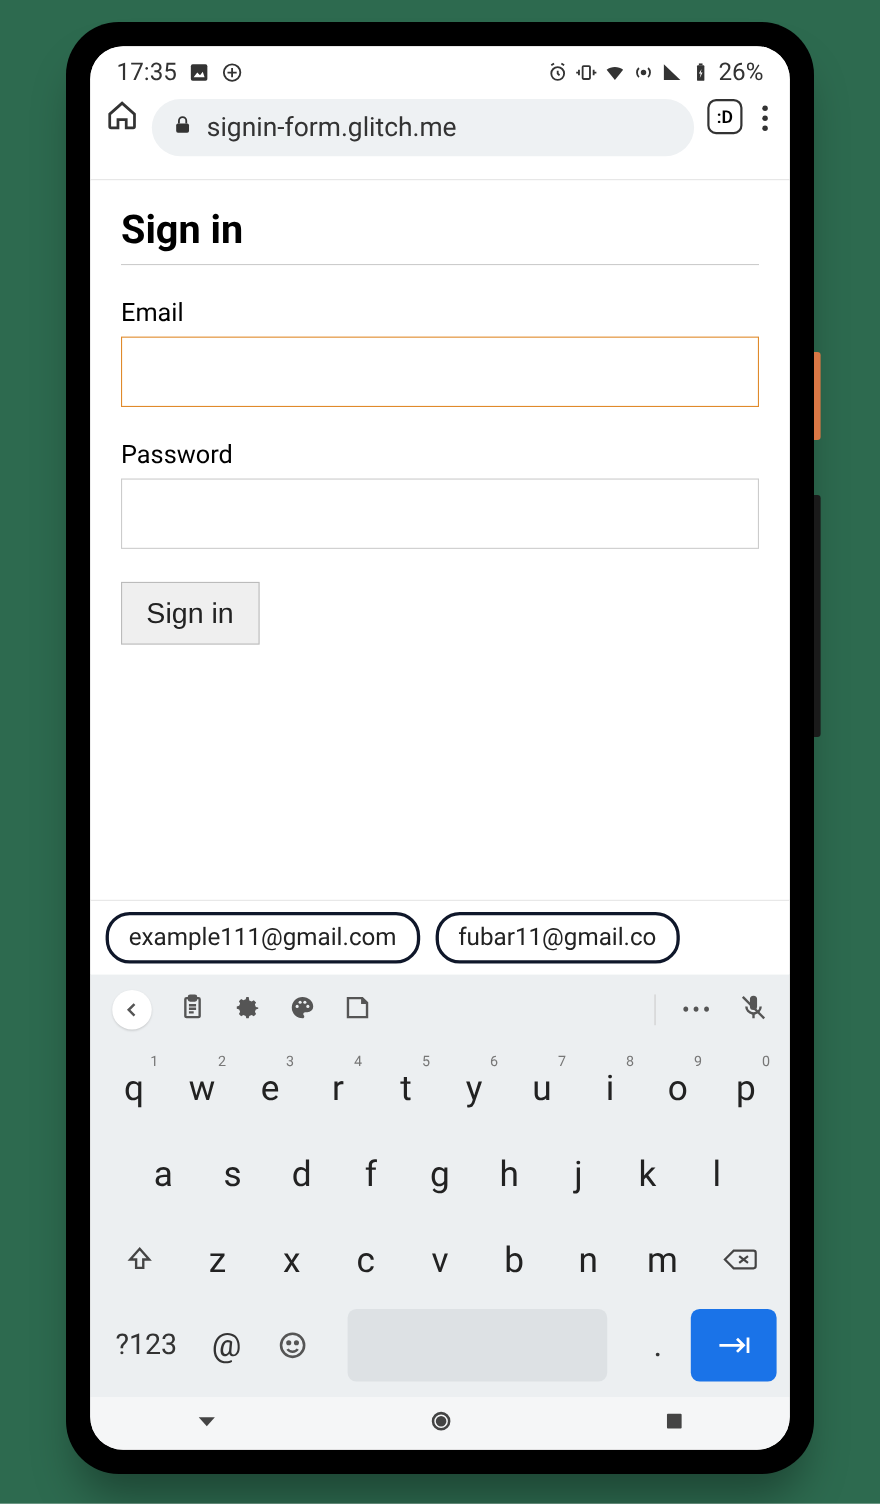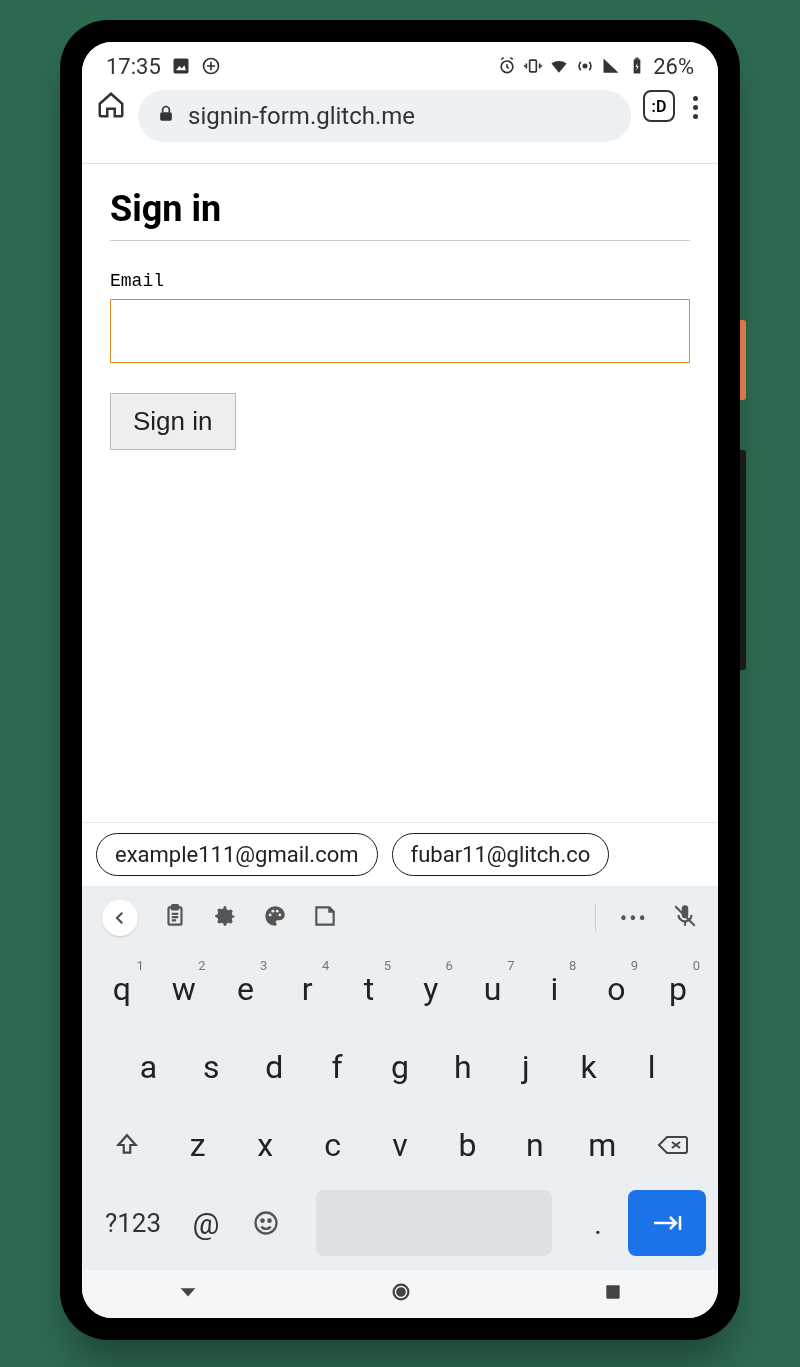--- a/index.html
+++ b/index.html
@@ -131,24 +131,23 @@
       overflow: hidden;
     }
     .page h1 {
       font-size: 36px;
       font-weight: 700;
       padding-bottom: 10px;
       border-bottom: 1px solid #ccc;
       margin-bottom: 30px;
     }
     .field-label {
-      font-size: 18px;
+      font-size: 23px;
       color: #000;
       margin-bottom: 8px;
-      font-family: Liberation Mono, monospace;
     }
     .field-group { margin-bottom: 30px; }
     .text-input {
       width: 100%;
       height: 64px;
       border: 1px solid #ccc;
       font-size: 22px;
       padding: 0 12px;
       background: #fff;
     }
@@ -168,21 +167,21 @@
     .suggestions {
       display: flex;
       gap: 14px;
       padding: 10px 14px;
       background: #fff;
       border-top: 1px solid #e6e6e6;
       overflow: hidden;
     }
     .chip {
       background: #fff;
-      border: 1px solid #0f172a;
+      border: 3px solid #0f172a;
       border-radius: 22px;
       padding: 8px 18px;
       font-size: 22px;
       color: #222;
       white-space: nowrap;
     }
     
     .keyboard {
       background: #eceff1;
       padding: 10px 6px 14px 6px;
@@ -350,26 +349,30 @@
           <span></span>
       </div>
     </div>
 
     <div class="page">
       <h1>Sign in</h1>
       <div class="field-group">
         <div class="field-label">Email</div>
         <input class="text-input focused" value="" style="">
       </div>
+      <div class="field-group">
+        <div class="field-label">Password</div>
+        <input type="password" class="text-input" value="" style="">
+      </div>
       <button class="signin-btn">Sign in</button>
     </div>
 
     <div class="suggestions">
       <div class="chip">example111@gmail.com</div>
-      <div class="chip">fubar11@glitch.co</div>
+      <div class="chip">fubar11@gmail.co</div>
     </div>
 
     <div class="keyboard">
       <div class="kb-toolbar">
         <span class="tb-back">
           <svg width="18" height="18" viewBox="0 0 24 24" fill="none" stroke="#555" stroke-width="3">
               <path d="M15 5l-7 7 7 7"></path>
             </svg>
         </span>
         <span>

